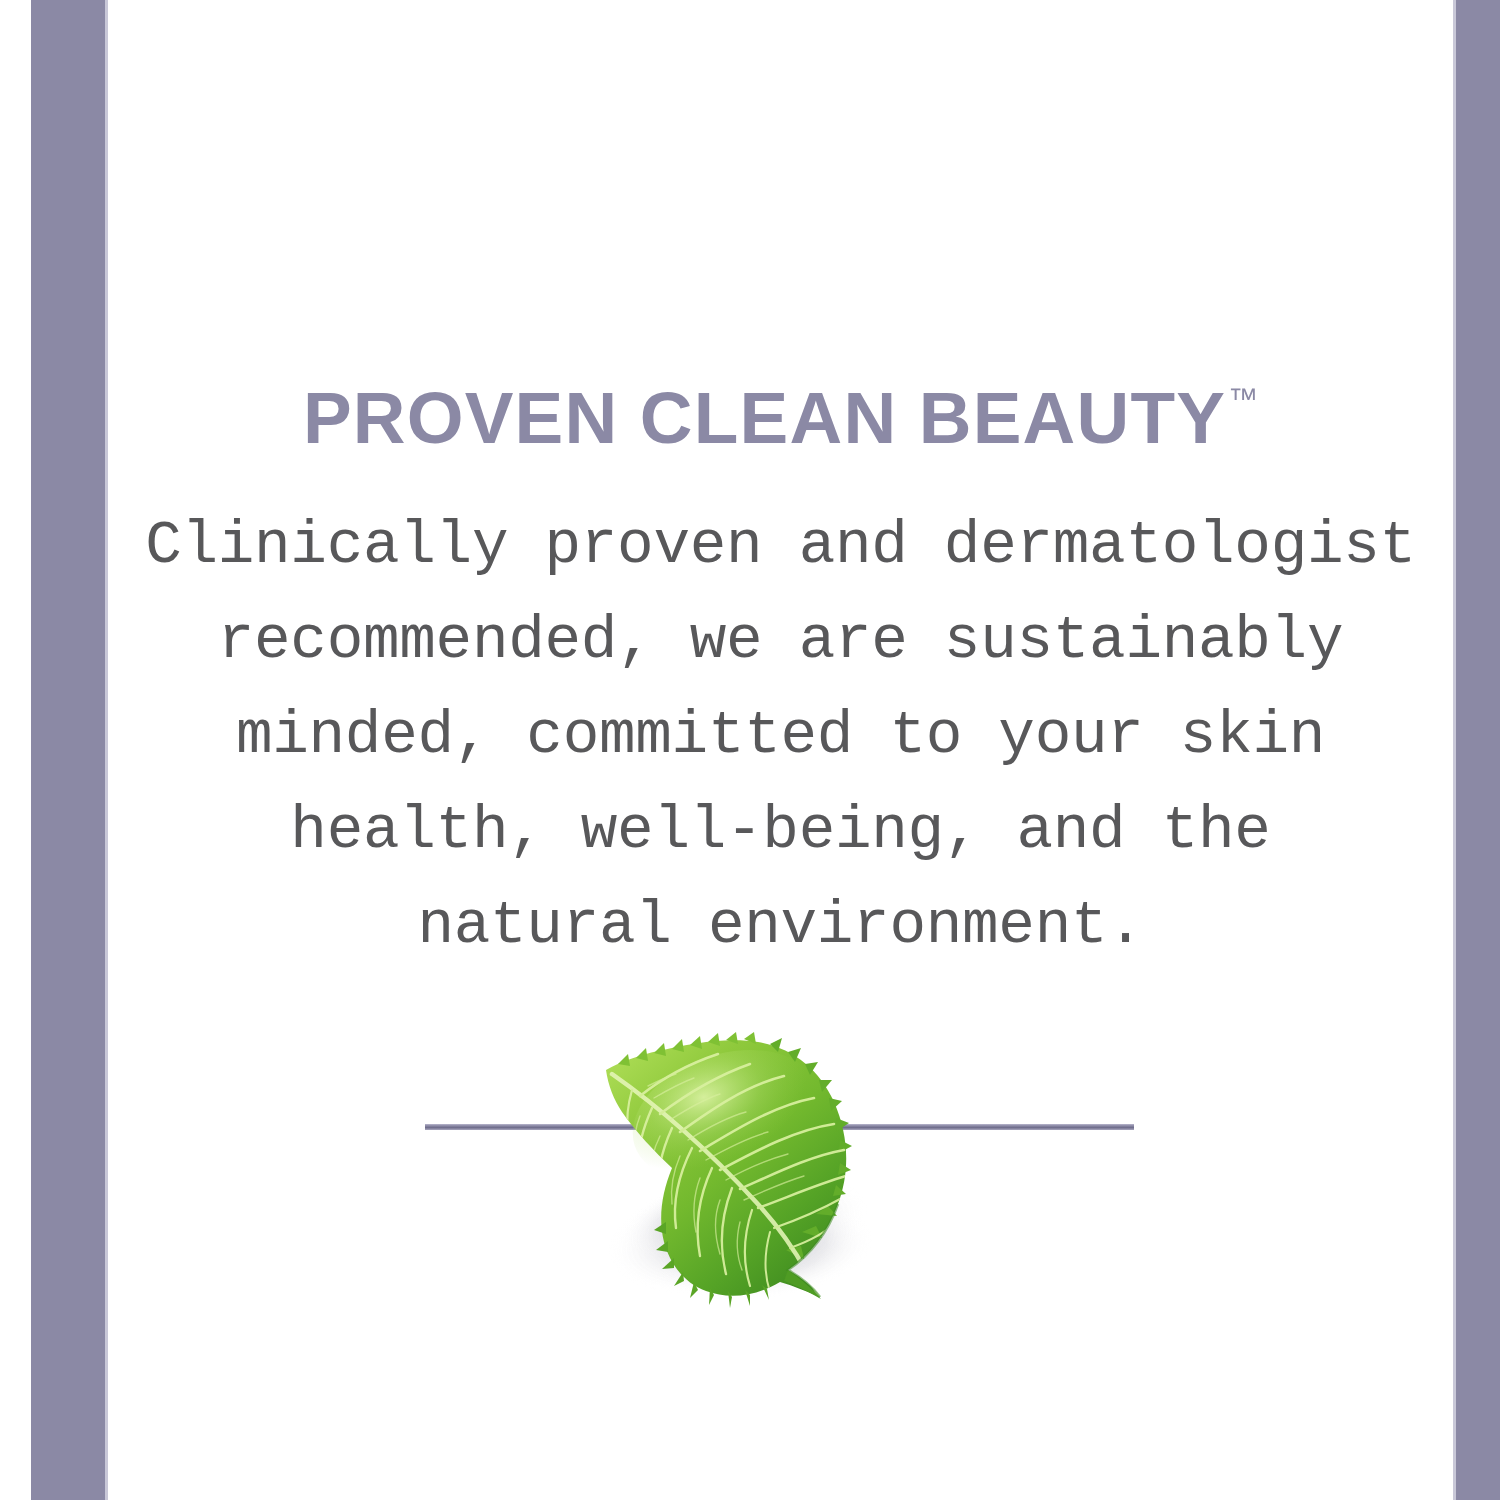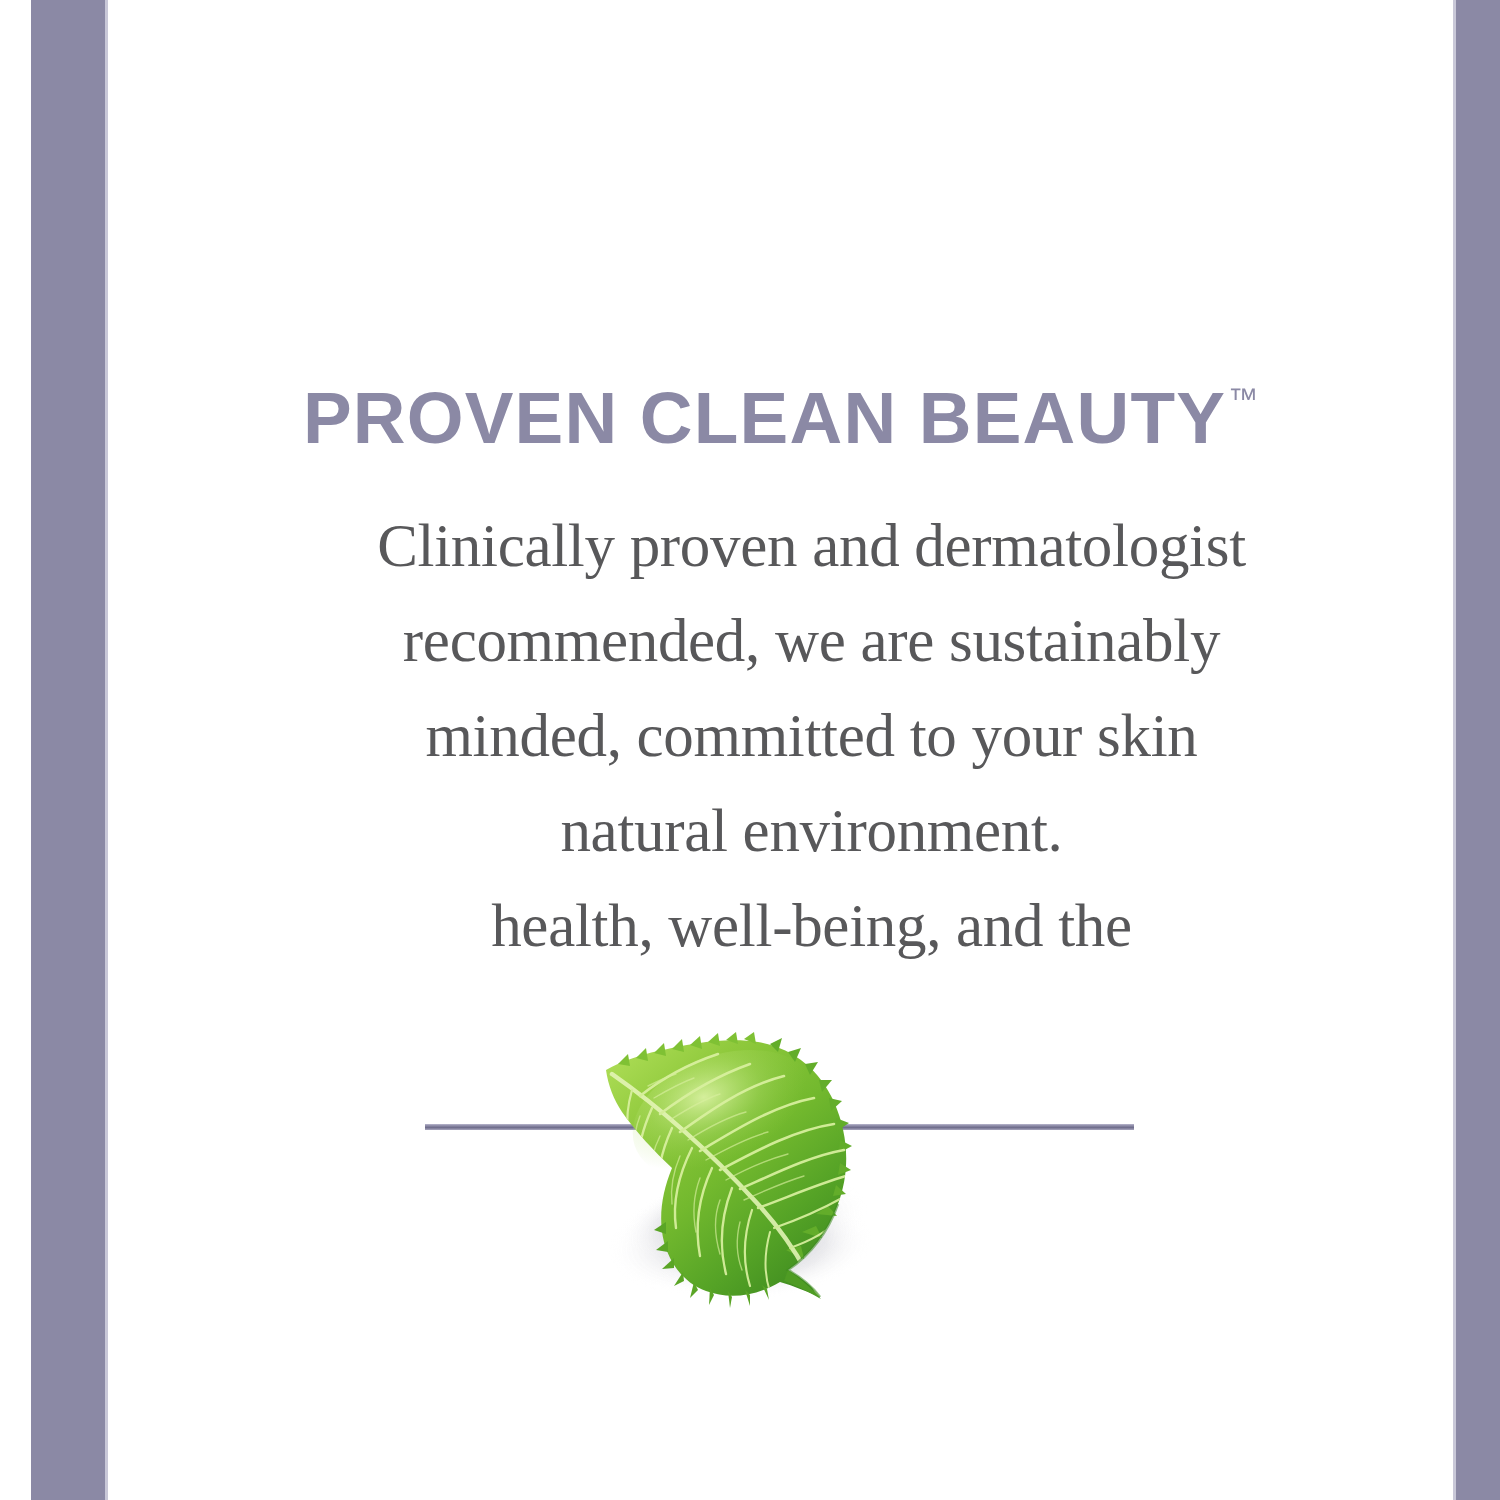--- a/index.html
+++ b/index.html
@@ -73,26 +73,25 @@
     margin-left: 2px;
   }
 
   #body-copy {
     position: absolute;
     left: 0;
     top: 498px;
     width: 1345px;
     text-align: center;
     color: #58585a;
-    font-family: Liberation Serif, serif;
+    font-family: Liberation Mono, monospace;
     font-weight: 300;
     font-size: 61px;
     line-height: 95px;
     letter-spacing: -0.3px;
-    padding-left: 31px;
   }
   #body-copy .line { display: block; white-space: nowrap; }
 
   
   #emblem {
     position: absolute;
     left: 0;
     top: 1020px;
     width: 1345px;
     height: 320px;
@@ -131,22 +130,22 @@
   <div class="side-bar-edge right"></div>
 
   <div id="content">
 
     <h1 id="headline" class="no-select"><span>PROVEN CLEAN BEAUTY</span><sup class="tm">™</sup></h1>
 
     <div id="body-copy" class="no-select">
       <span class="line">Clinically proven and dermatologist</span>
       <span class="line">recommended, we are sustainably</span>
       <span class="line">minded, committed to your skin</span>
+      <span class="line">health, well-being, and the</span>
       <span class="line">natural environment.</span>
-      <span class="line">health, well-being, and the</span>
     </div>
 
     <div id="emblem">
 
       <div id="divider"></div>
 
       <div id="leaf-wrap">
         <svg width="330" height="320" viewBox="0 0 330 320" xmlns="http://www.w3.org/2000/svg">
           <defs>
 

